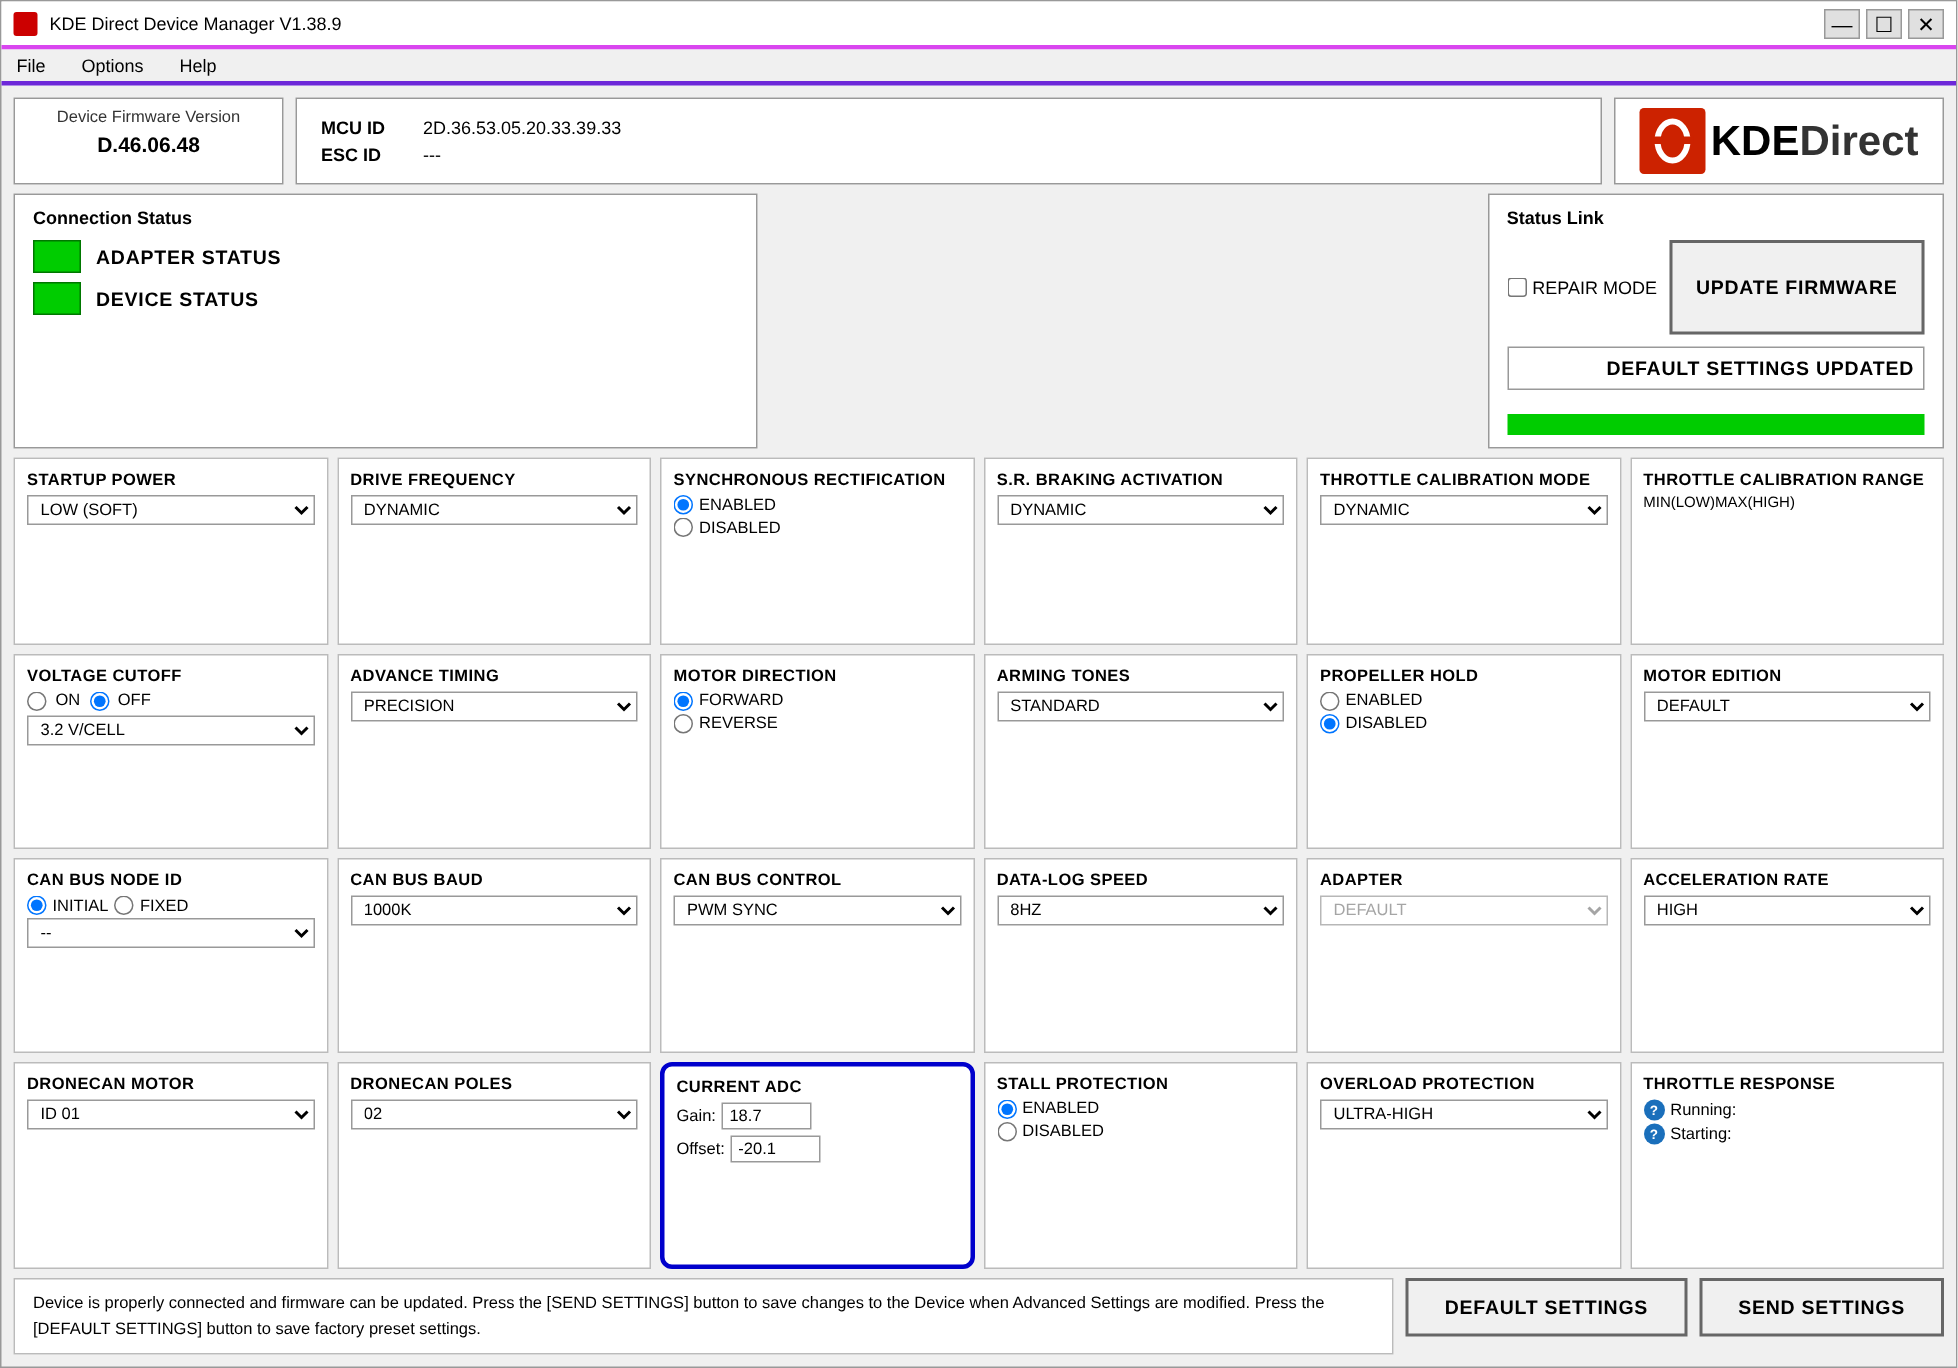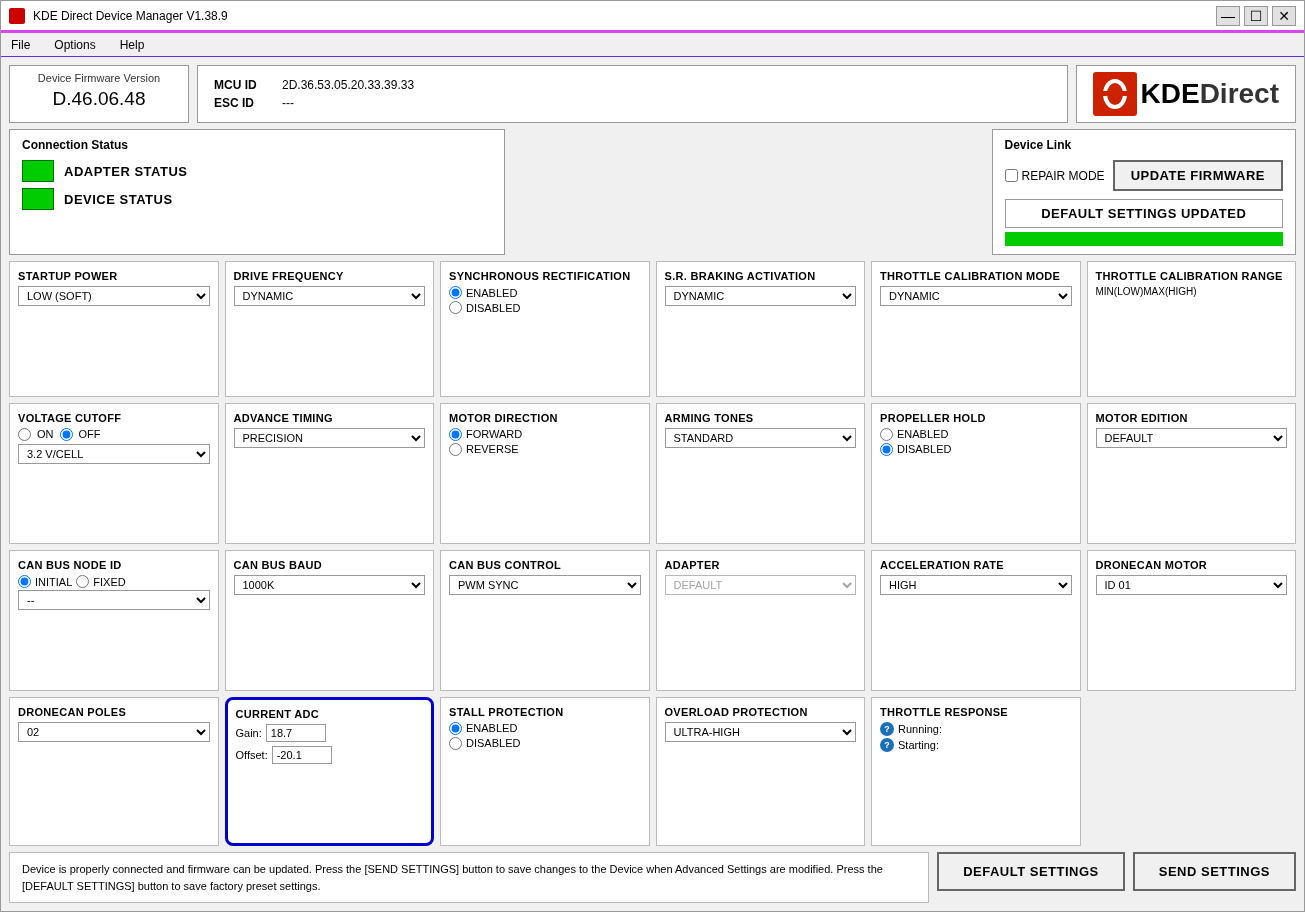--- a/index.html
+++ b/index.html
@@ -55,21 +55,21 @@
       align-items: center;
       justify-content: center;
       font-size: 14px;
     }
     .menu-bar {
       background: #f0f0f0;
       height: 24px;
       display: flex;
       align-items: center;
       padding: 0 4px;
-      border-bottom: 1px solid #6d28d9;
+      border-bottom: 3px solid #6d28d9;
       gap: 12px;
     }
     .menu-item {
       font-size: 12px;
       cursor: pointer;
       padding: 2px 6px;
     }
 
     .main-content {
       flex: 1;
@@ -90,22 +90,22 @@
       padding: 6px 12px;
       background: #fff;
       min-width: 180px;
       text-align: center;
     }
     .firmware-box .label {
       font-size: 11px;
       color: #333;
     }
     .firmware-box .version {
-      font-size: 19px;
-      font-weight: normal;
+      font-size: 14px;
+      font-weight: bold;
       margin-top: 4px;
     }
     .mcu-box {
       border: 1px solid #999;
       padding: 6px 16px;
       background: #fff;
       flex: 1;
       display: flex;
       flex-direction: column;
       justify-content: center;
@@ -201,36 +201,36 @@
       gap: 8px;
       margin-bottom: 8px;
     }
     .repair-mode-label {
       display: flex;
       align-items: center;
       gap: 4px;
       font-size: 12px;
     }
     .update-firmware-btn {
-      padding: 6px 16px;
+      padding: 22px 16px;
       font-size: 13px;
       font-weight: bold;
       background: #f0f0f0;
       border: 2px solid #666;
       cursor: pointer;
       letter-spacing: 0.5px;
     }
     .default-settings-bar {
       background: #fff;
       border: 1px solid #999;
       padding: 6px;
-      text-align: center;
+      text-align: right;
       font-weight: bold;
       font-size: 13px;
-      margin-bottom: 4px;
+      margin-bottom: 16px;
       letter-spacing: 0.5px;
     }
     .progress-bar-green {
       height: 14px;
       background: #00cc00;
       width: 100%;
     }
 
     
     .settings-grid {
@@ -413,21 +413,21 @@
           <div class="status-led"></div>
           <span class="status-label">ADAPTER STATUS</span>
         </div>
         <div class="status-row">
           <div class="status-led"></div>
           <span class="status-label">DEVICE STATUS</span>
         </div>
       </div>
       <div style="flex:1;"></div>
       <div class="device-link-box">
-        <div class="section-title">Device Link</div>
+        <div class="section-title">Status Link</div>
         <div class="device-link-row">
           <label class="repair-mode-label">
             <input type="checkbox" style="">
             <span>REPAIR MODE</span>
           </label>
           <button class="update-firmware-btn">UPDATE FIRMWARE</button>
         </div>
         <div class="default-settings-bar">DEFAULT SETTINGS UPDATED</div>
         <div class="progress-bar-green"></div>
       </div>
@@ -579,20 +579,28 @@
 
       <div class="setting-cell">
         <div class="setting-title">CAN BUS CONTROL</div>
         <select class="setting-dropdown">
           <option>PWM SYNC</option>
           <option>DRONECAN</option>
           <option>SERIAL</option>
         </select>
       </div>
 
+      <div class="setting-cell">
+        <div class="setting-title">DATA-LOG SPEED</div>
+        <select class="setting-dropdown">
+          <option>8HZ</option>
+          <option>50HZ</option>
+          <option>100HZ</option>
+        </select>
+      </div>
 
       <div class="setting-cell">
         <div class="setting-title">ADAPTER</div>
         <select class="setting-dropdown" disabled="">
           <option>DEFAULT</option>
         </select>
       </div>
 
       <div class="setting-cell">
         <div class="setting-title">ACCELERATION RATE</div>

